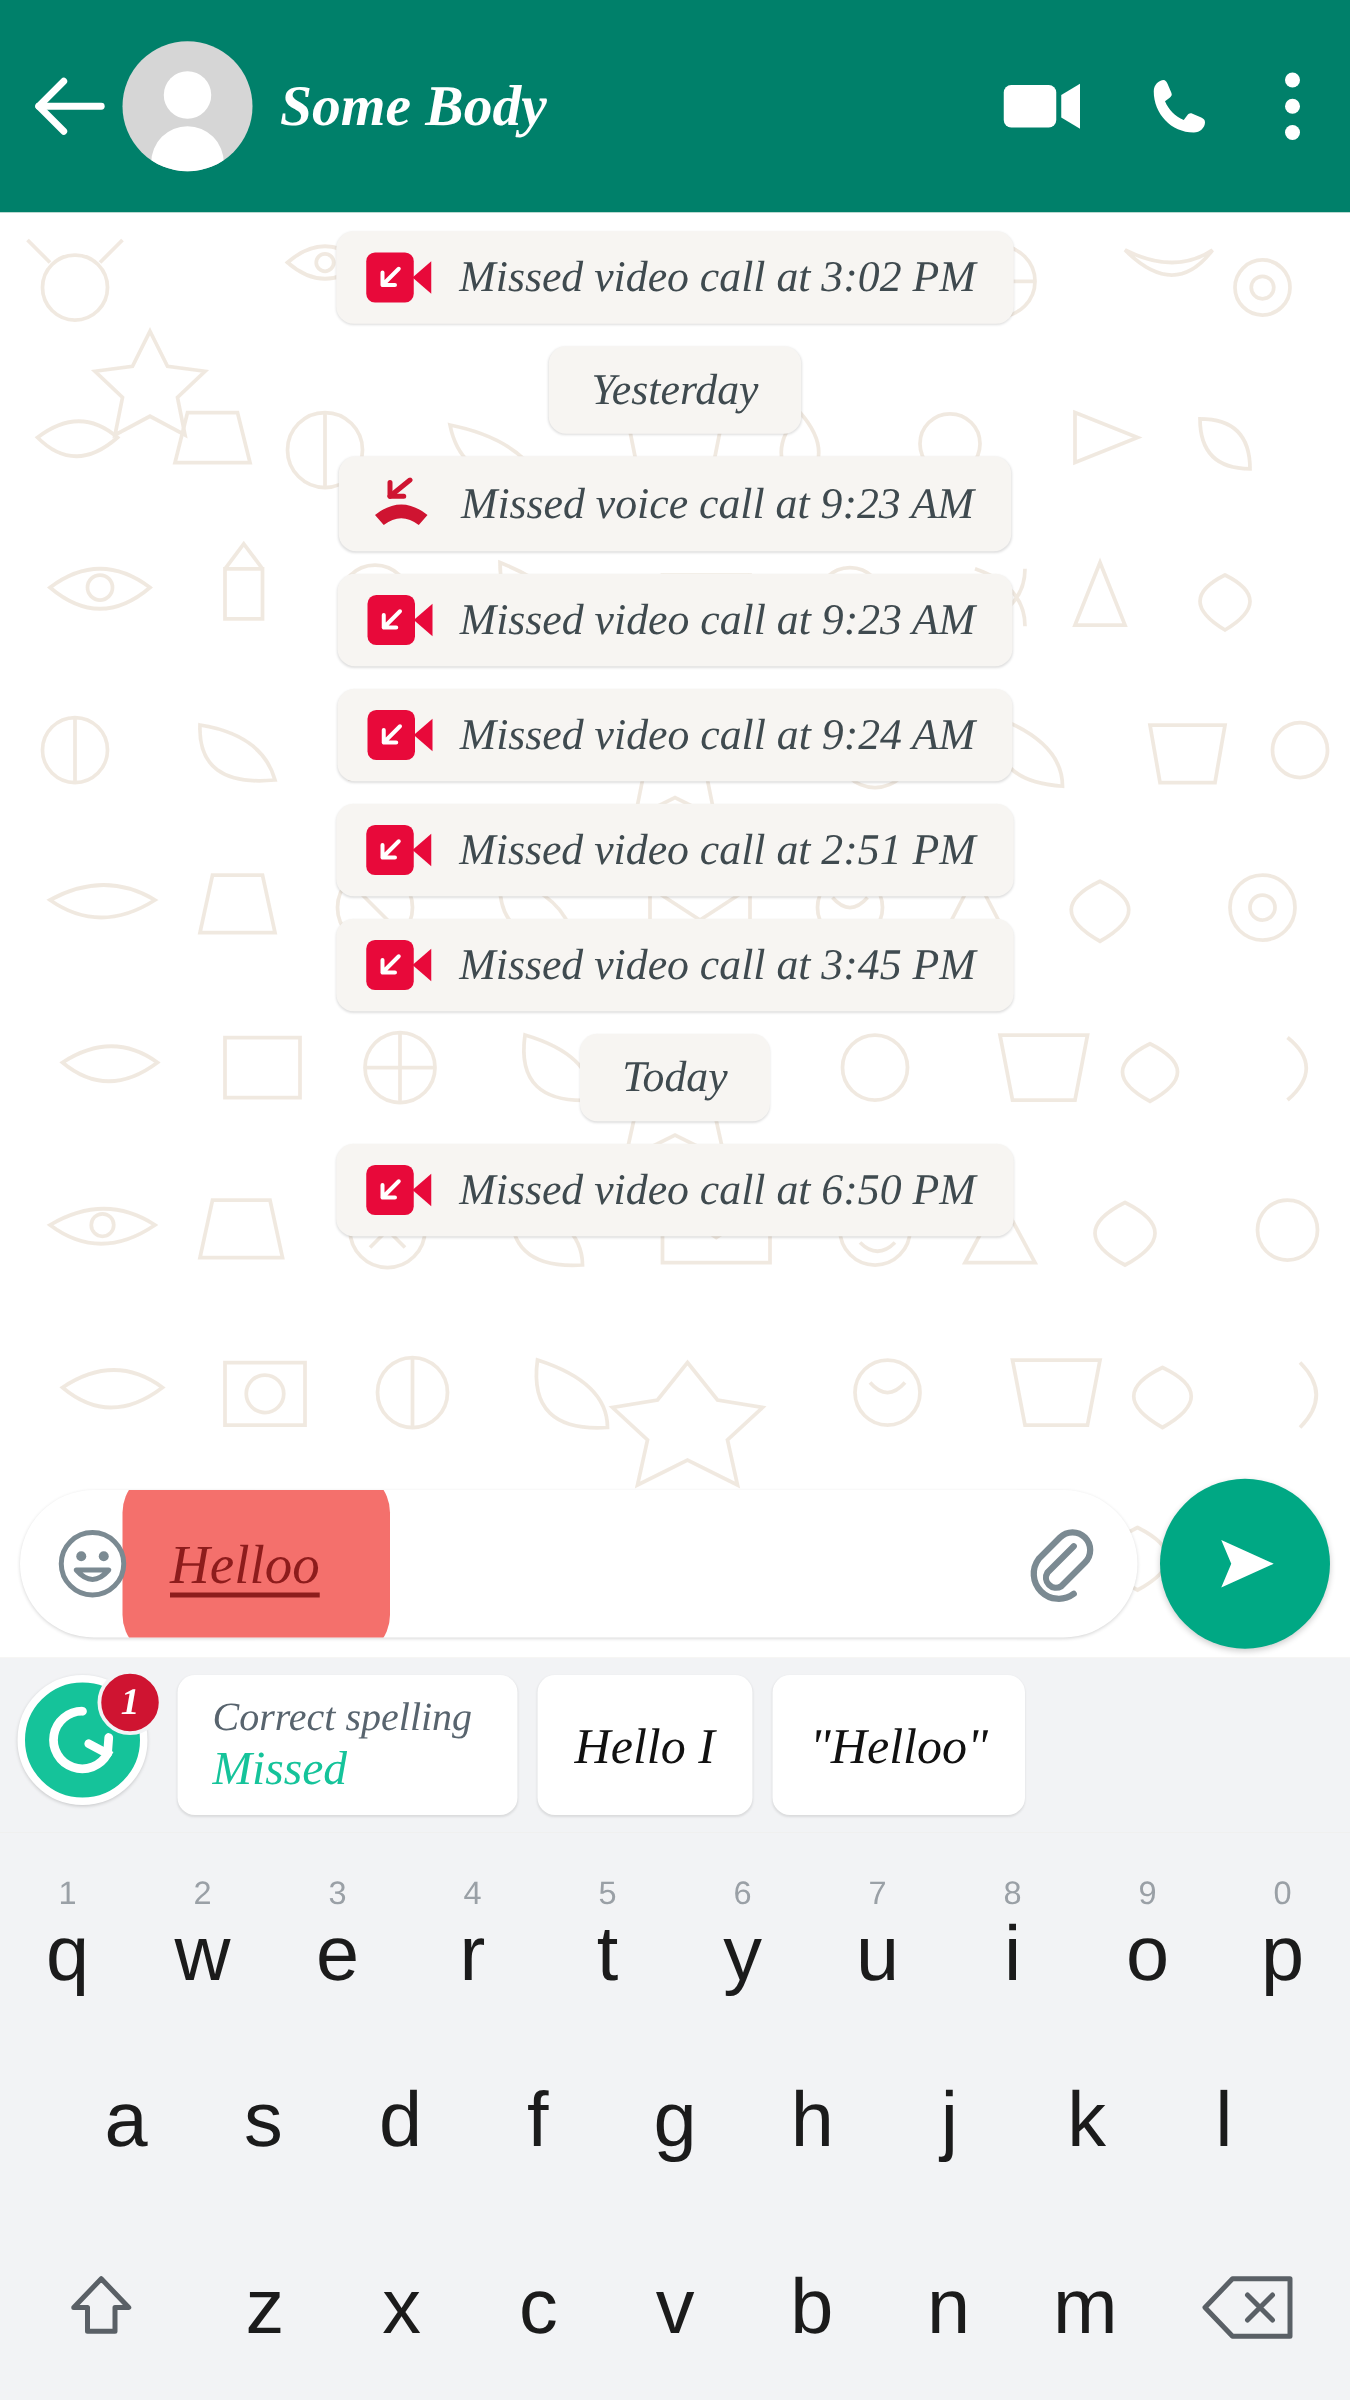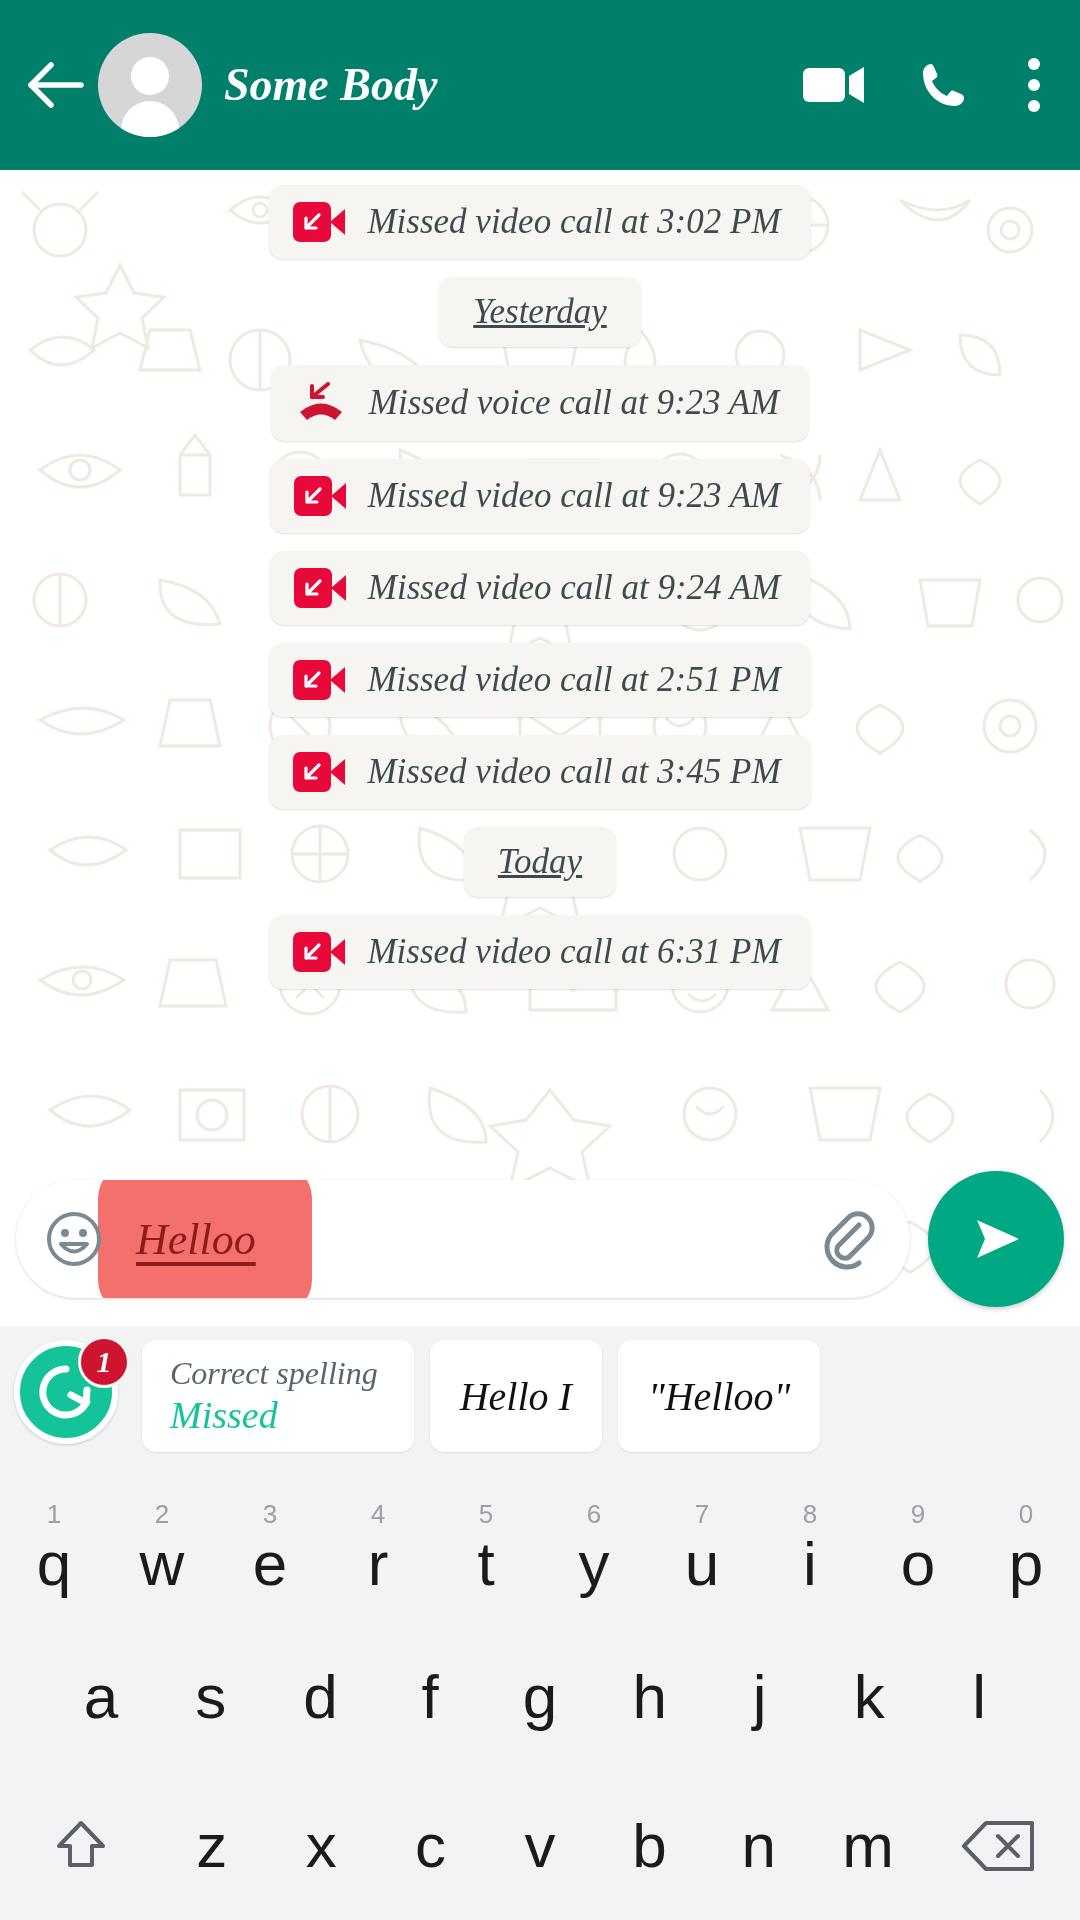--- a/index.html
+++ b/index.html
@@ -47,31 +47,31 @@
     background:#f7f5f2; border-radius: 14px;
     padding: 17px 30px 17px 24px;
     display:flex; align-items:center; gap: 22px;
     box-shadow: 0 1px 2px rgba(0,0,0,0.13);
     max-width: 86%;
   }
   .bubble-text { font-size: 35px; font-style: italic; color:#3f4a4f; white-space:nowrap; }
   .divider-chip {
     background:#f7f5f2; border-radius:14px; padding: 15px 34px;
     box-shadow: 0 1px 2px rgba(0,0,0,0.13);
-    font-size: 35px; font-style: italic; color:#3f4a4f;text-decoration:underline;
+    font-size: 35px; font-style: italic; color:#3f4a4f;
   }
 
   
   .ic-video { width: 52px; height: 40px; position: relative; flex:0 0 52px;}
   .ic-video .cam { position:absolute; left:0; top:0; width:38px; height:40px; background:#e8093a; border-radius:7px;}
   .ic-video .lens { position:absolute; right:0; top:7px; width:0; height:0; border-top:13px solid transparent; border-bottom:13px solid transparent; border-right:15px solid #e8093a;}
   .ic-voice { width: 52px; height: 42px; flex:0 0 52px; display:flex; align-items:center; justify-content:center;}
 
   
-  .inputbar-wrap { position:absolute; left:0; right:0; bottom: 12px; height: 150px; display:flex; align-items:center; padding: 0 16px; gap: 18px; }
+  .inputbar-wrap { position:absolute; left:0; right:0; bottom: 0; height: 150px; display:flex; align-items:center; padding: 0 16px; gap: 18px; }
   .inputbox {
     flex: 1 1 auto; height: 118px; background:#fff; border-radius: 60px;
     display:flex; align-items:center; padding: 0 28px 0 26px; gap: 0;
     box-shadow: 0 1px 3px rgba(0,0,0,0.16); position: relative; overflow:hidden;
   }
   .emoji-btn { flex:0 0 64px; width:64px; height:64px; display:flex; align-items:center; justify-content:center; cursor:pointer; z-index:2;}
   .msg-text-area { flex:1 1 auto; position:relative; height:100%; display:flex; align-items:center; }
   .spell-highlight {
     position:absolute; left: -8px; top: -16px; height: 150px;
     background:#f4706c; border-radius: 34px; padding: 0 56px 0 38px;
@@ -378,21 +378,21 @@
 
       <div class="row">
         <div class="bubble">
           <span class="ic-video">
             <span class="cam"></span>
               <span class="lens"></span>
             <svg style="position:absolute;left:5px;top:6px" width="28" height="28" viewBox="0 0 28 28" aria-hidden="true">
               <path d="M21 7 L8 20 M8 20 L18 20 M8 20 L8 10" fill="none" stroke="#ffffff" stroke-width="3.2" stroke-linecap="round" stroke-linejoin="round"></path>
             </svg>
           </span>
-          <span class="bubble-text">Missed video call at 6:31 PM</span>
+          <span class="bubble-text">Missed video call at 6:50 PM</span>
         </div>
       </div>
     </div>
 
     <div class="inputbar-wrap">
       <div class="inputbox">
         <div class="emoji-btn">
           <svg width="58" height="58" viewBox="0 0 58 58" aria-hidden="true">
             <circle cx="29" cy="29" r="25" fill="none" stroke="#7b8a92" stroke-width="4"></circle>
             <circle cx="20" cy="23" r="4" fill="#7b8a92"></circle>

